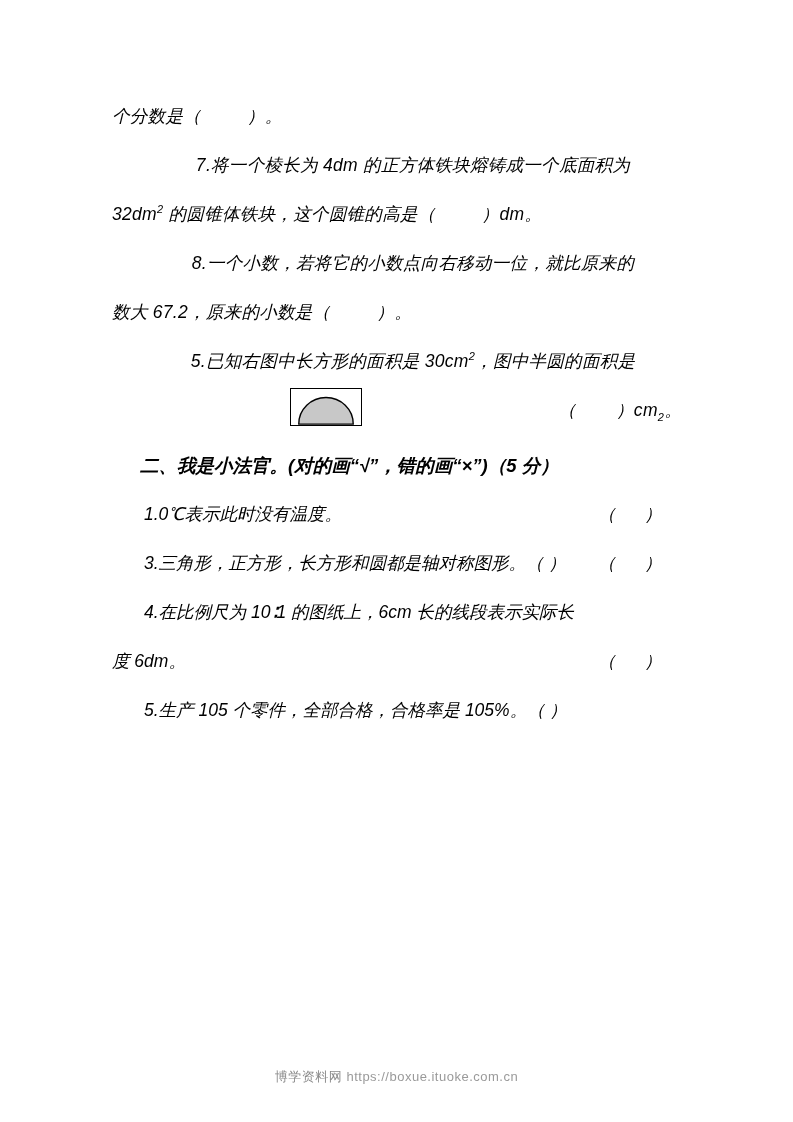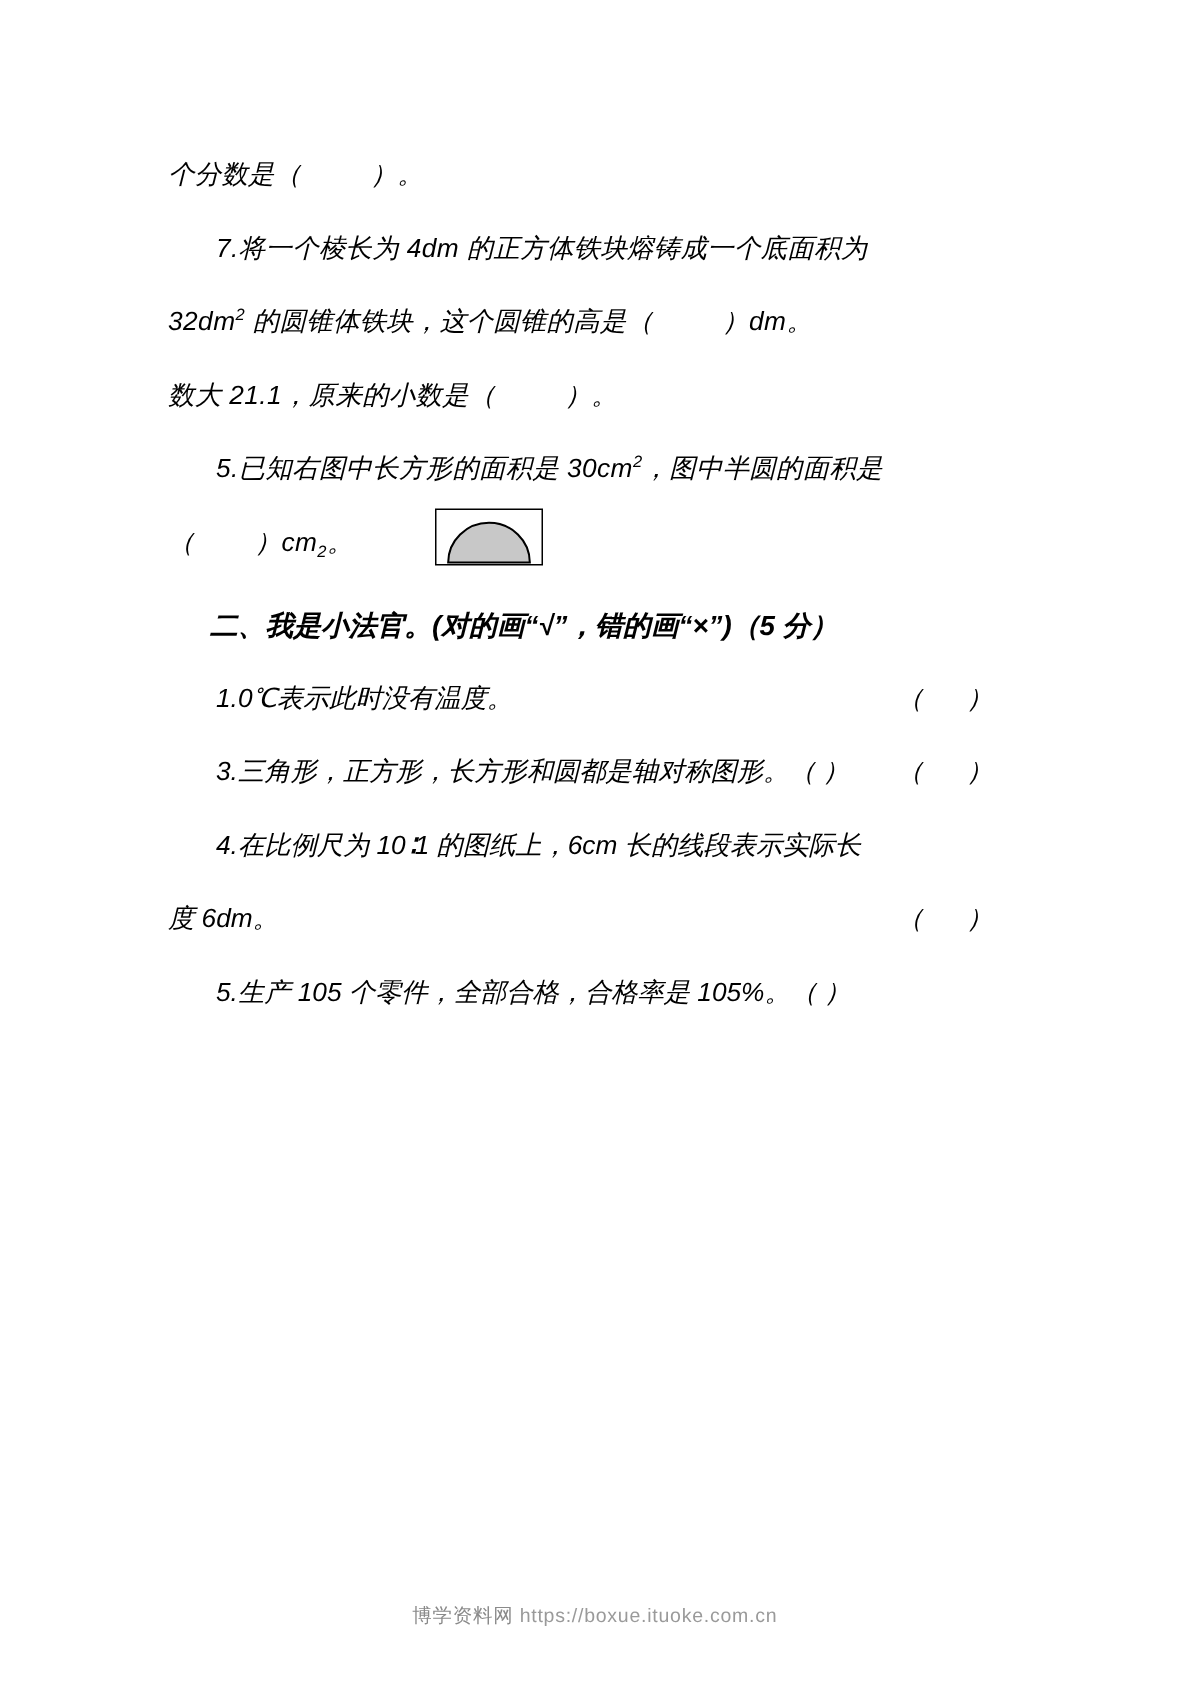--- a/index.html
+++ b/index.html
@@ -31,20 +31,21 @@
     font-style: italic;
   }
   .line {
     font-size: 17.5px;
     line-height: 49px;
     white-space: nowrap;
     letter-spacing: 0.3px;
   }
   .indent {
     padding-left: 32px;
+    text-align: center;
   }
   .blank {
     display: inline-block;
     width: 46px;
   }
   .paren-blank {
     display: inline-block;
     width: 40px;
   }
   sup.unit {
@@ -124,28 +125,31 @@
       <span>个分数是（</span><span class="blank"></span><span>）。</span>
     </div>
 
     <div class="line indent">
       <span>7.将一个棱长为 4dm 的正方体铁块熔铸成一个底面积为</span>
     </div>
     <div class="line">
       <span>32dm</span><sup class="unit">2</sup><span> 的圆锥体铁块，这个圆锥的高是（</span><span class="blank"></span><span>）dm。</span>
     </div>
 
+    <div class="line indent">
+      <span>8.一个小数，若将它的小数点向右移动一位，就比原来的</span>
+    </div>
     <div class="line">
-      <span>数大 21.1，原来的小数是（</span><span class="blank"></span><span>）。</span>
+      <span>数大 67.2，原来的小数是（</span><span class="blank"></span><span>）。</span>
     </div>
 
     <div class="line indent">
       <span>5.已知右图中长方形的面积是 30cm</span><sup class="unit">2</sup><span>，图中半圆的面积是</span>
     </div>
-    <div class="line" style="position:relative;">
+    <div class="line" style="position:relative;text-align:right;">
       <span>（</span><span class="paren-blank"></span><span>）cm</span><sub class="unit">2</sub><span>。</span>
       <span class="semicircle">
         <svg class="semicircle-fill" viewBox="0 0 72 38" preserveAspectRatio="none">
           <path d="M 8 37 A 28 28 0 0 1 64 37 Z" fill="#c8c8c8" stroke="#000000" stroke-width="1.4"></path>
         </svg>
       </span>
     </div>
 
     <div class="section-title">二、我是小法官。(对的画“√”，错的画“×”)（5 分）</div>
 

